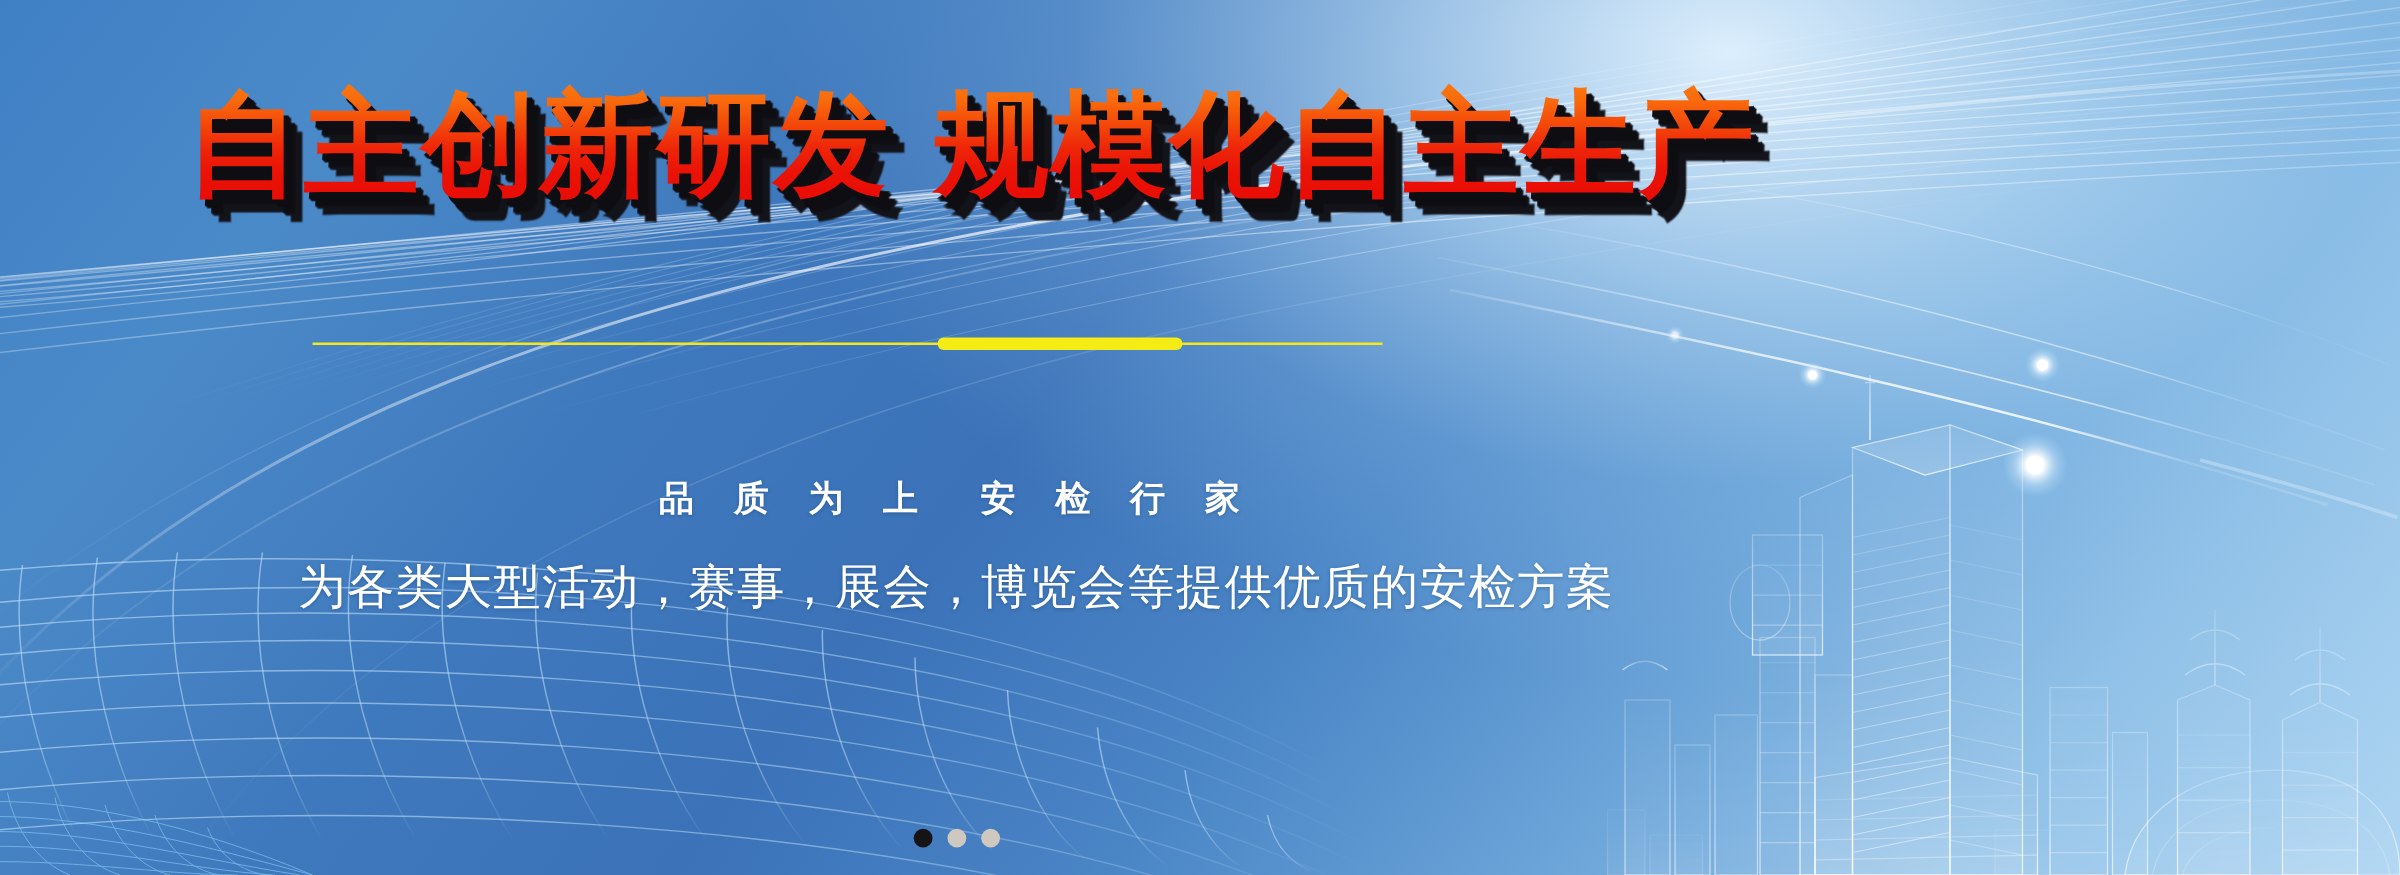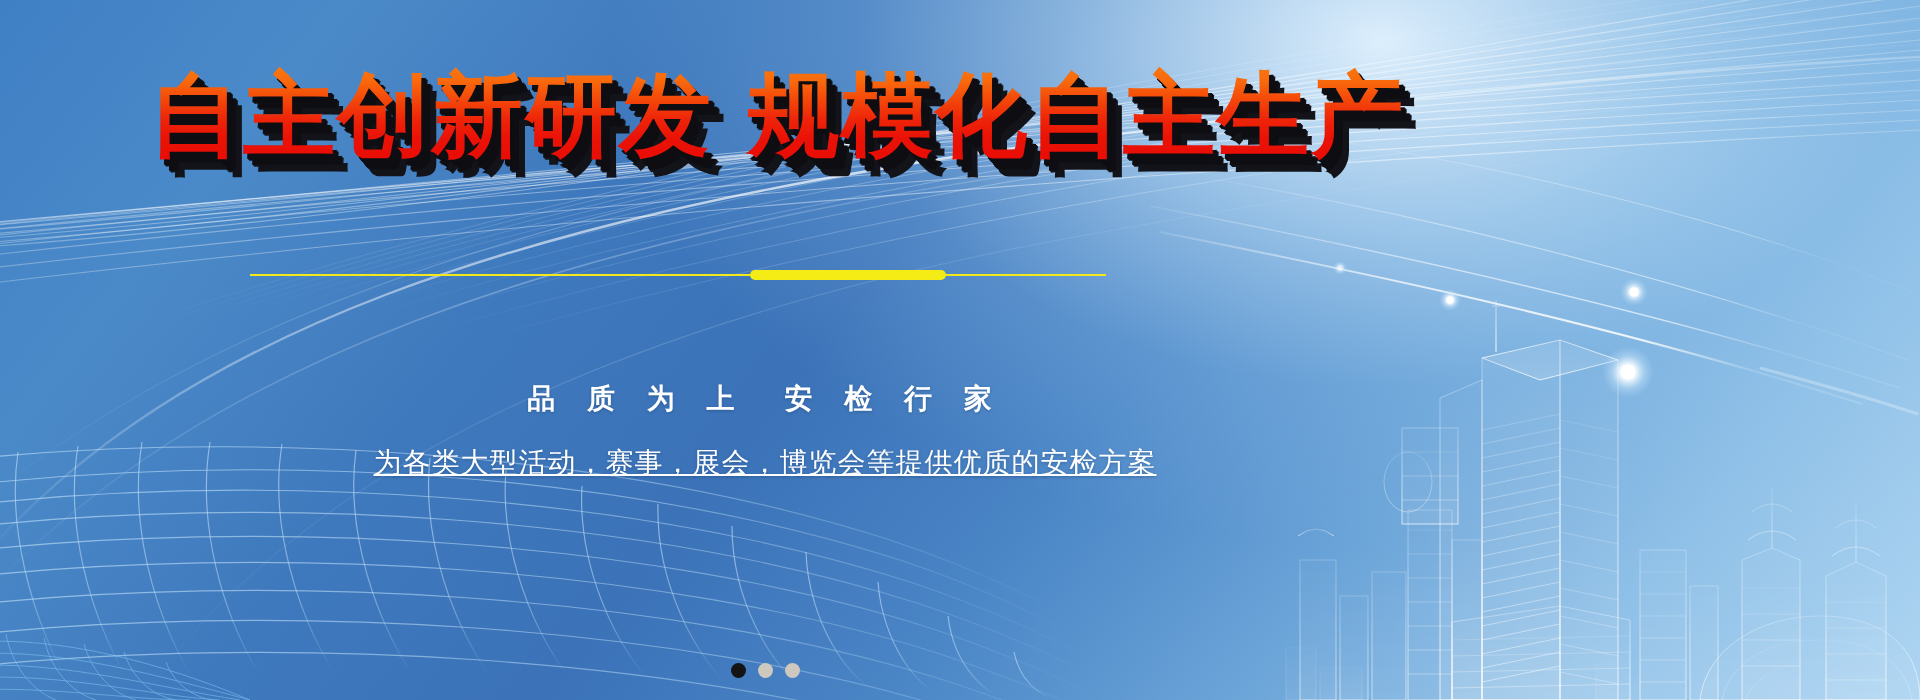--- a/index.html
+++ b/index.html
@@ -116,28 +116,27 @@
     font-size: 28px;
     font-weight: 600;
     color: #ffffff;
     letter-spacing: 11px;
     text-shadow: 0 1px 3px rgba(18,52,92,0.35);
     margin: 0;
     white-space: nowrap;
   }
   #subtitle-desc {
     font-family: "DejaVu Sans", "Liberation Sans", sans-serif;
-    font-size: 28px;
+    font-size: 38px;
     font-weight: 400;
     color: #ffffff;
     letter-spacing: 1px;
     text-shadow: 0 1px 3px rgba(18,52,92,0.35);
     margin: 26px 0 0 0;
     white-space: nowrap;
-    text-decoration: underline;
   }
 
   
   #dots {
     position: absolute;
     left: 0;
     top: 663px;
     width: 1530px;
     display: flex;
     justify-content: center;

